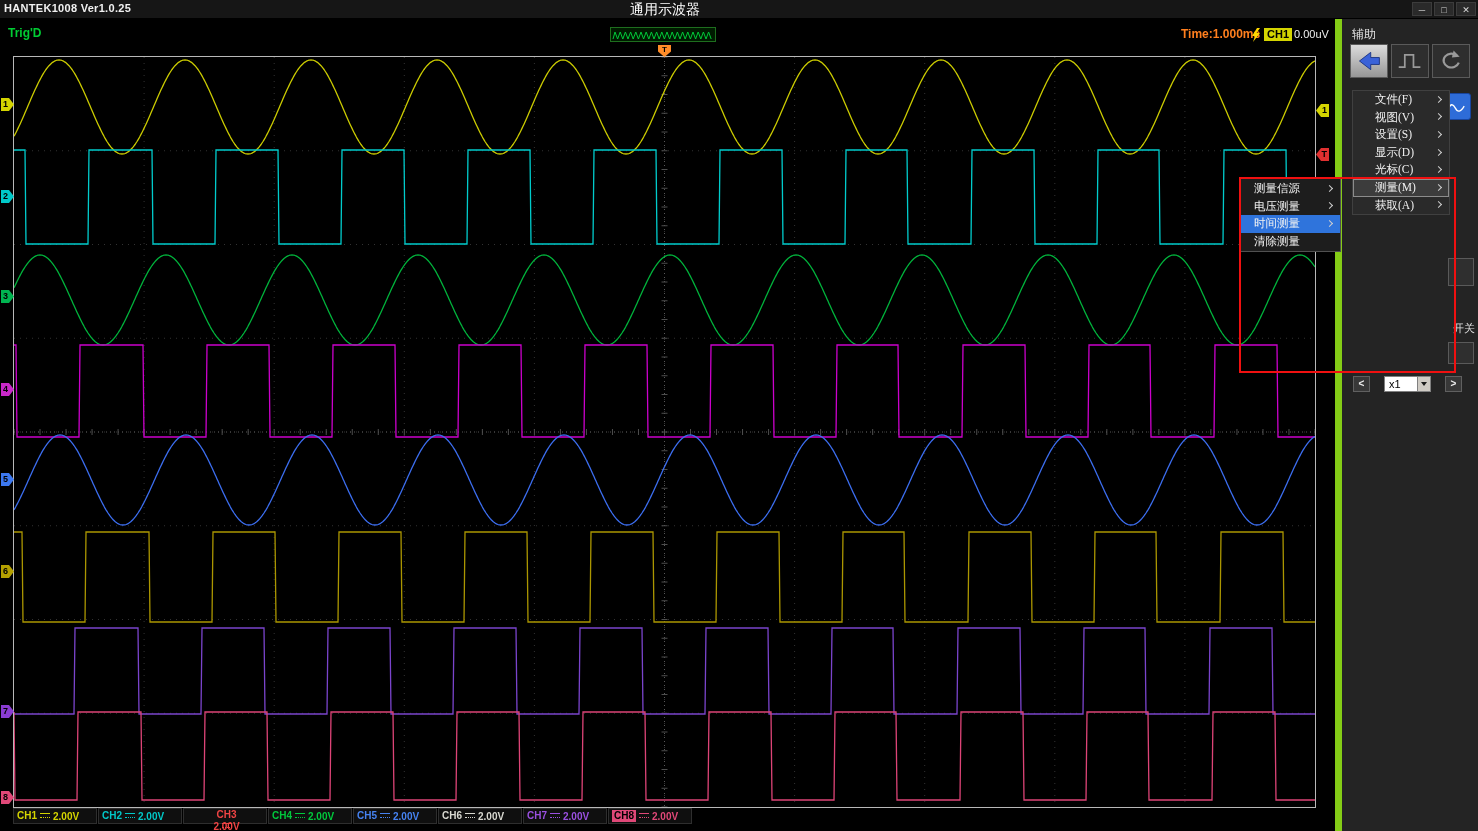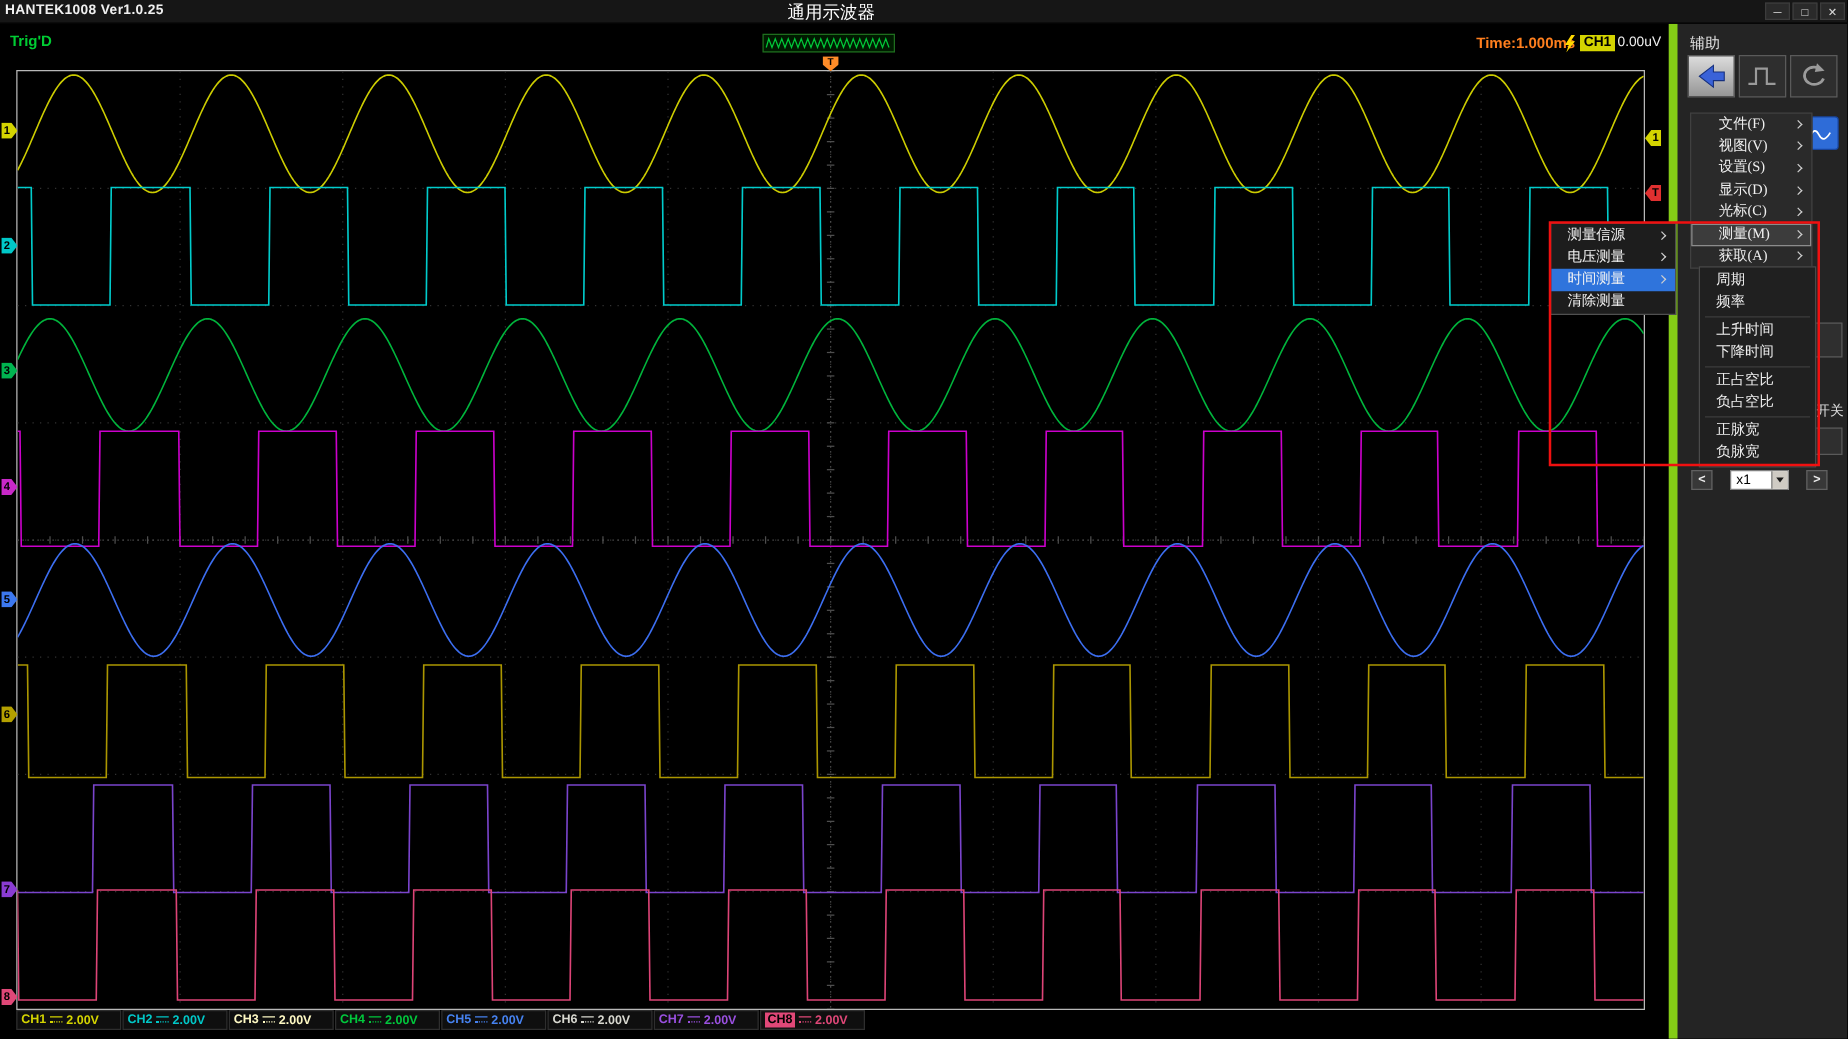--- a/index.html
+++ b/index.html
@@ -229,21 +229,21 @@
       <span class="chval">2.00V</span>
     </div>
     <div class="chseg" style="color: rgb(0, 200, 200);">
       <span class="chname">CH2</span>
       <span class="dc-icon">
         <i></i>
         <i></i>
       </span>
       <span class="chval">2.00V</span>
     </div>
-    <div class="chseg" style="color: #fef9c3;">
+    <div class="chseg" style="color: #ef4444; flex-direction: column;">
       <span class="chname">CH3</span>
       <span class="dc-icon">
         <i></i>
         <i></i>
       </span>
       <span class="chval">2.00V</span>
     </div>
     <div class="chseg" style="color: rgb(0, 200, 60);">
       <span class="chname">CH4</span>
       <span class="dc-icon">
@@ -319,33 +319,20 @@
     <div class="row"><span>显示(D)</span><i class="chev"></i></div>
     <div class="row"><span>光标(C)</span><i class="chev"></i></div>
     <div class="row hl"><span>测量(M)</span><i class="chev"></i></div>
     <div class="row"><span>获取(A)</span><i class="chev"></i></div>
   </div>
 
   <div class="frag frag1"></div>
   <div class="switch-label">开关</div>
   <div class="frag frag2"></div>
 
-  <div class="sb-submenu">
-    <div class="item">周期</div>
-    <div class="item">频率</div>
-    <div class="sep"></div>
-    <div class="item">上升时间</div>
-    <div class="item">下降时间</div>
-    <div class="sep"></div>
-    <div class="item">正占空比</div>
-    <div class="item">负占空比</div>
-    <div class="sep"></div>
-    <div class="item">正脉宽</div>
-    <div class="item">负脉宽</div>
-  </div>
 
   <div class="nav-btn nav-prev">&lt;</div>
   <div class="zoom-dd">
     <span class="val">x1</span>
     <span class="dd-btn">
         <i class="tri-down"></i>
       </span>
   </div>
   <div class="nav-btn nav-next">&gt;</div>
 </div>

